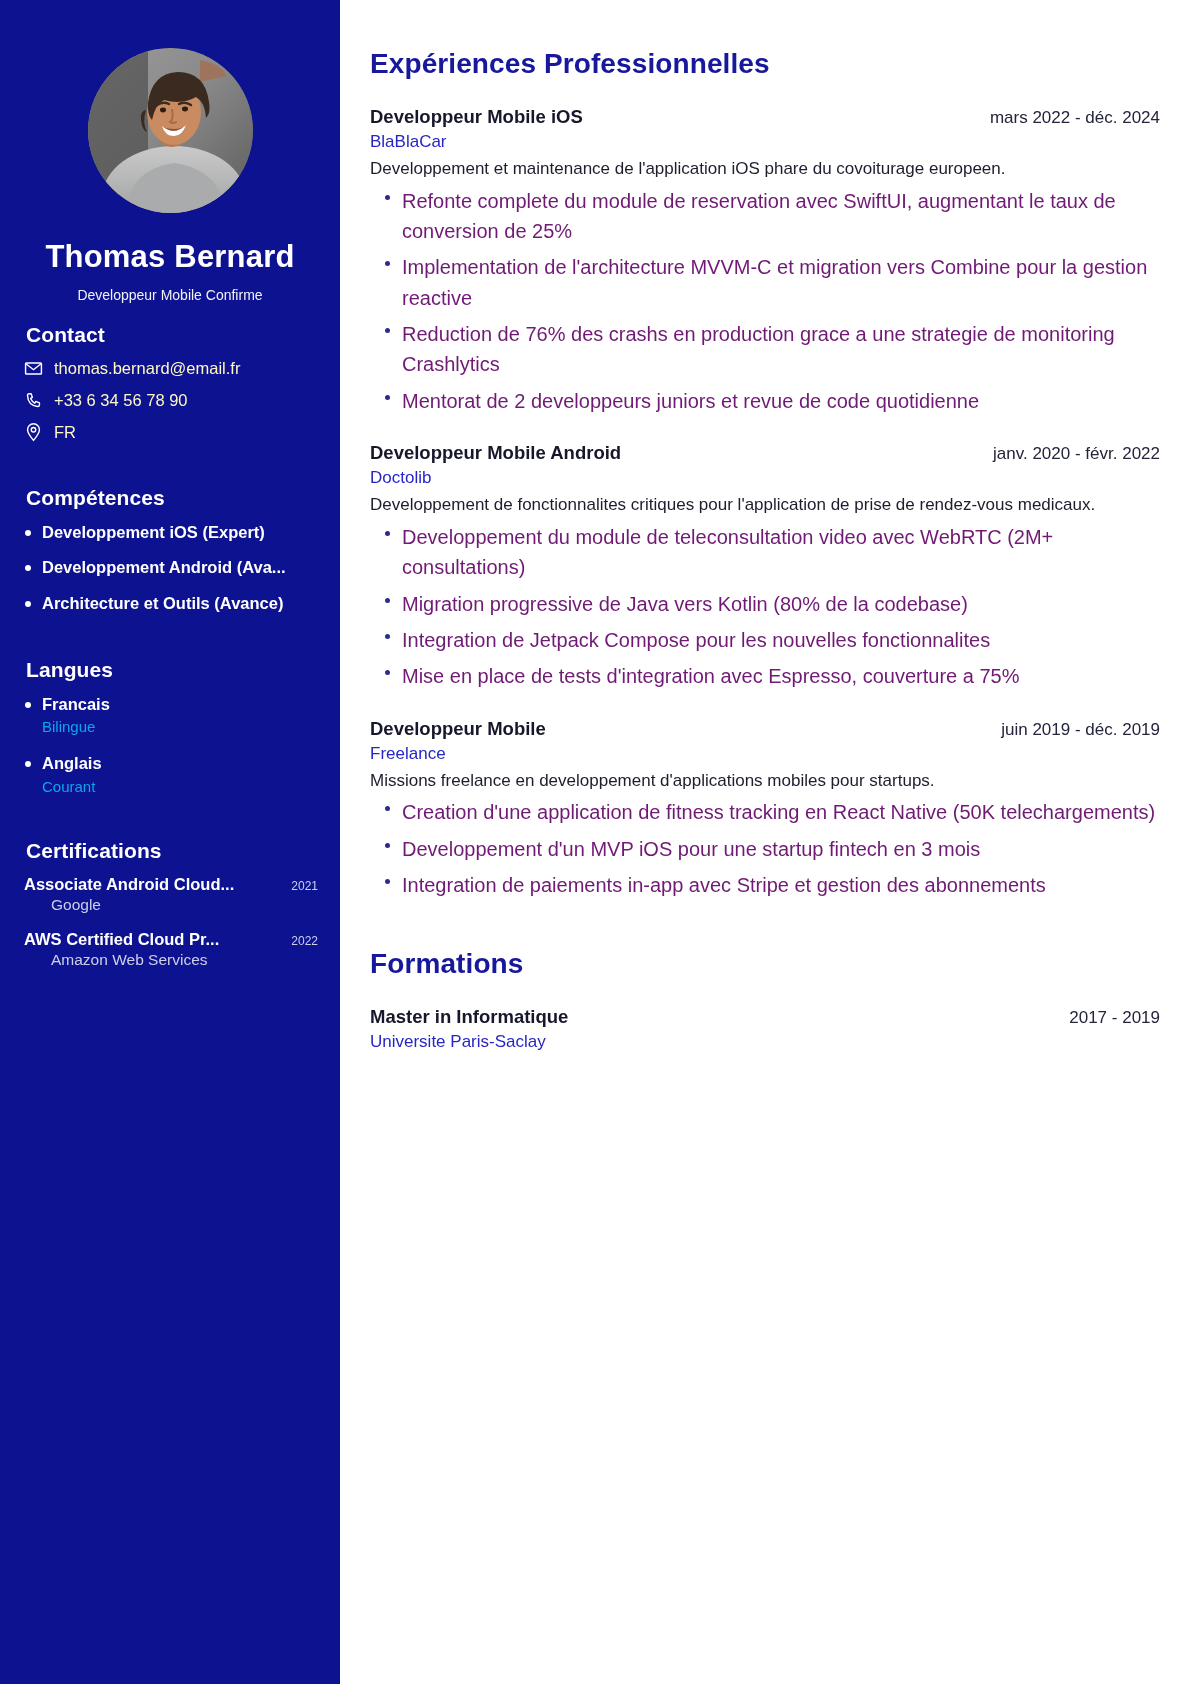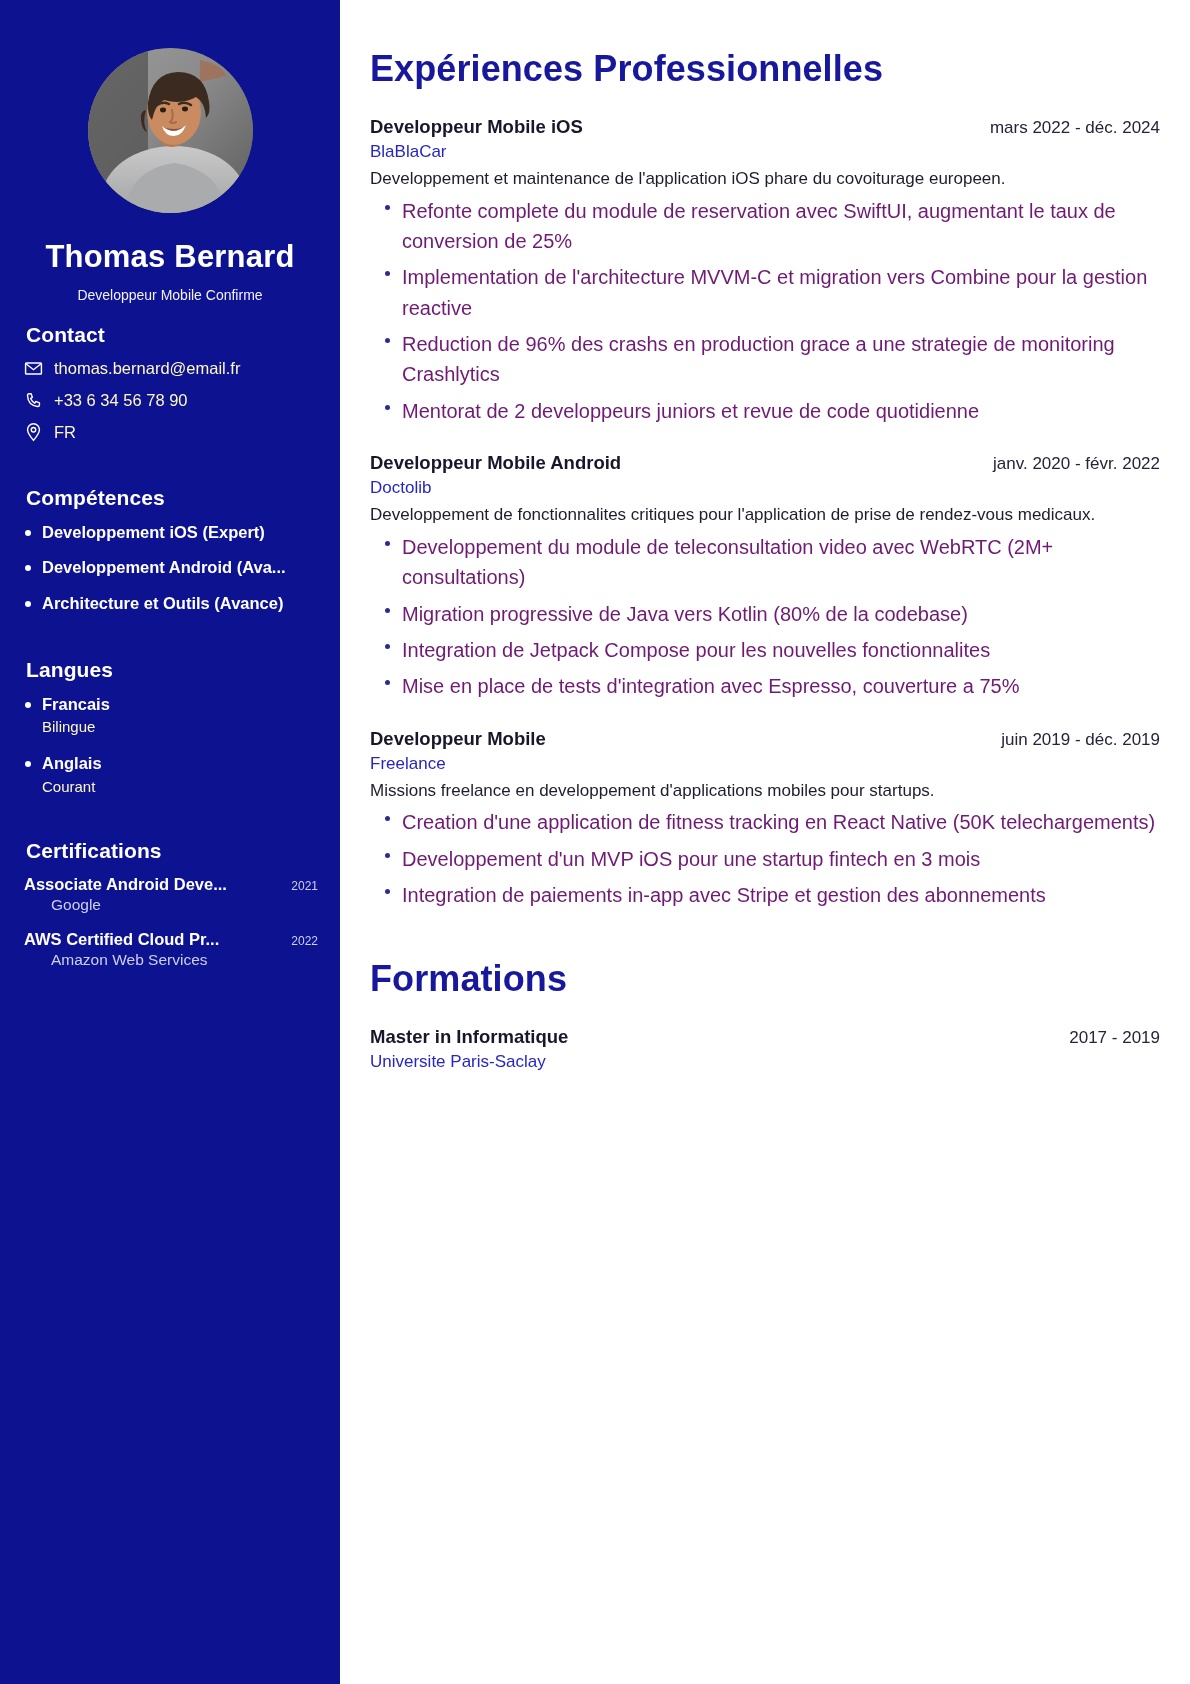--- a/index.html
+++ b/index.html
@@ -135,21 +135,21 @@
     left: 3px;
     top: 8px;
     width: 6px;
     height: 6px;
     border-radius: 50%;
     background: #ffffff;
   }
   .lang-level {
     padding-left: 20px;
     font-size: 15px;
-    color: #fef9c3;
+    color: #0ea5e9;
     margin-top: 3px;
   }
 
   .cert-item { margin-bottom: 16px; padding-left: 2px; }
   .cert-top {
     display: flex;
     align-items: baseline;
     justify-content: space-between;
     gap: 10px;
   }
@@ -174,21 +174,21 @@
   }
 
   
   .main {
     flex: 1;
     padding: 48px 30px 0 30px;
     color: #1b1b29;
   }
 
   h2.section-title {
-    font-size: 36px;
+    font-size: 28px;
     font-weight: bold;
     color: #17189b;
     letter-spacing: .1px;
     margin-bottom: 26px;
   }
   h2.section-title.second { margin-top: 48px; }
 
   .entry { margin-bottom: 26px; }
 
   .entry-head {
@@ -335,21 +335,21 @@
       <div class="lang-level">Bilingue</div>
     </div>
     <div class="lang-item">
       <div class="lang-name">Anglais</div>
       <div class="lang-level">Courant</div>
     </div>
 
     <div class="side-heading gap-top">Certifications</div>
     <div class="cert-item">
       <div class="cert-top">
-        <span class="cert-name">Associate Android Deve...</span>
+        <span class="cert-name">Associate Android Cloud...</span>
         <span class="cert-year">2021</span>
       </div>
       <div class="cert-issuer">Google</div>
     </div>
     <div class="cert-item">
       <div class="cert-top">
         <span class="cert-name">AWS Certified Cloud Pr...</span>
         <span class="cert-year">2022</span>
       </div>
       <div class="cert-issuer">Amazon Web Services</div>
@@ -364,21 +364,21 @@
     <div class="entry">
       <div class="entry-head">
         <span class="entry-role">Developpeur Mobile iOS</span>
         <span class="entry-dates">mars 2022 - déc. 2024</span>
       </div>
       <div class="entry-org">BlaBlaCar</div>
       <div class="entry-desc">Developpement et maintenance de l'application iOS phare du covoiturage europeen.</div>
       <ul class="bullets">
         <li>Refonte complete du module de reservation avec SwiftUI, augmentant le taux de conversion de 25%</li>
         <li>Implementation de l'architecture MVVM-C et migration vers Combine pour la gestion reactive</li>
-        <li>Reduction de 96% des crashs en production grace a une strategie de monitoring Crashlytics</li>
+        <li>Reduction de 76% des crashs en production grace a une strategie de monitoring Crashlytics</li>
         <li>Mentorat de 2 developpeurs juniors et revue de code quotidienne</li>
       </ul>
     </div>
 
     <div class="entry">
       <div class="entry-head">
         <span class="entry-role">Developpeur Mobile Android</span>
         <span class="entry-dates">janv. 2020 - févr. 2022</span>
       </div>
       <div class="entry-org">Doctolib</div>

